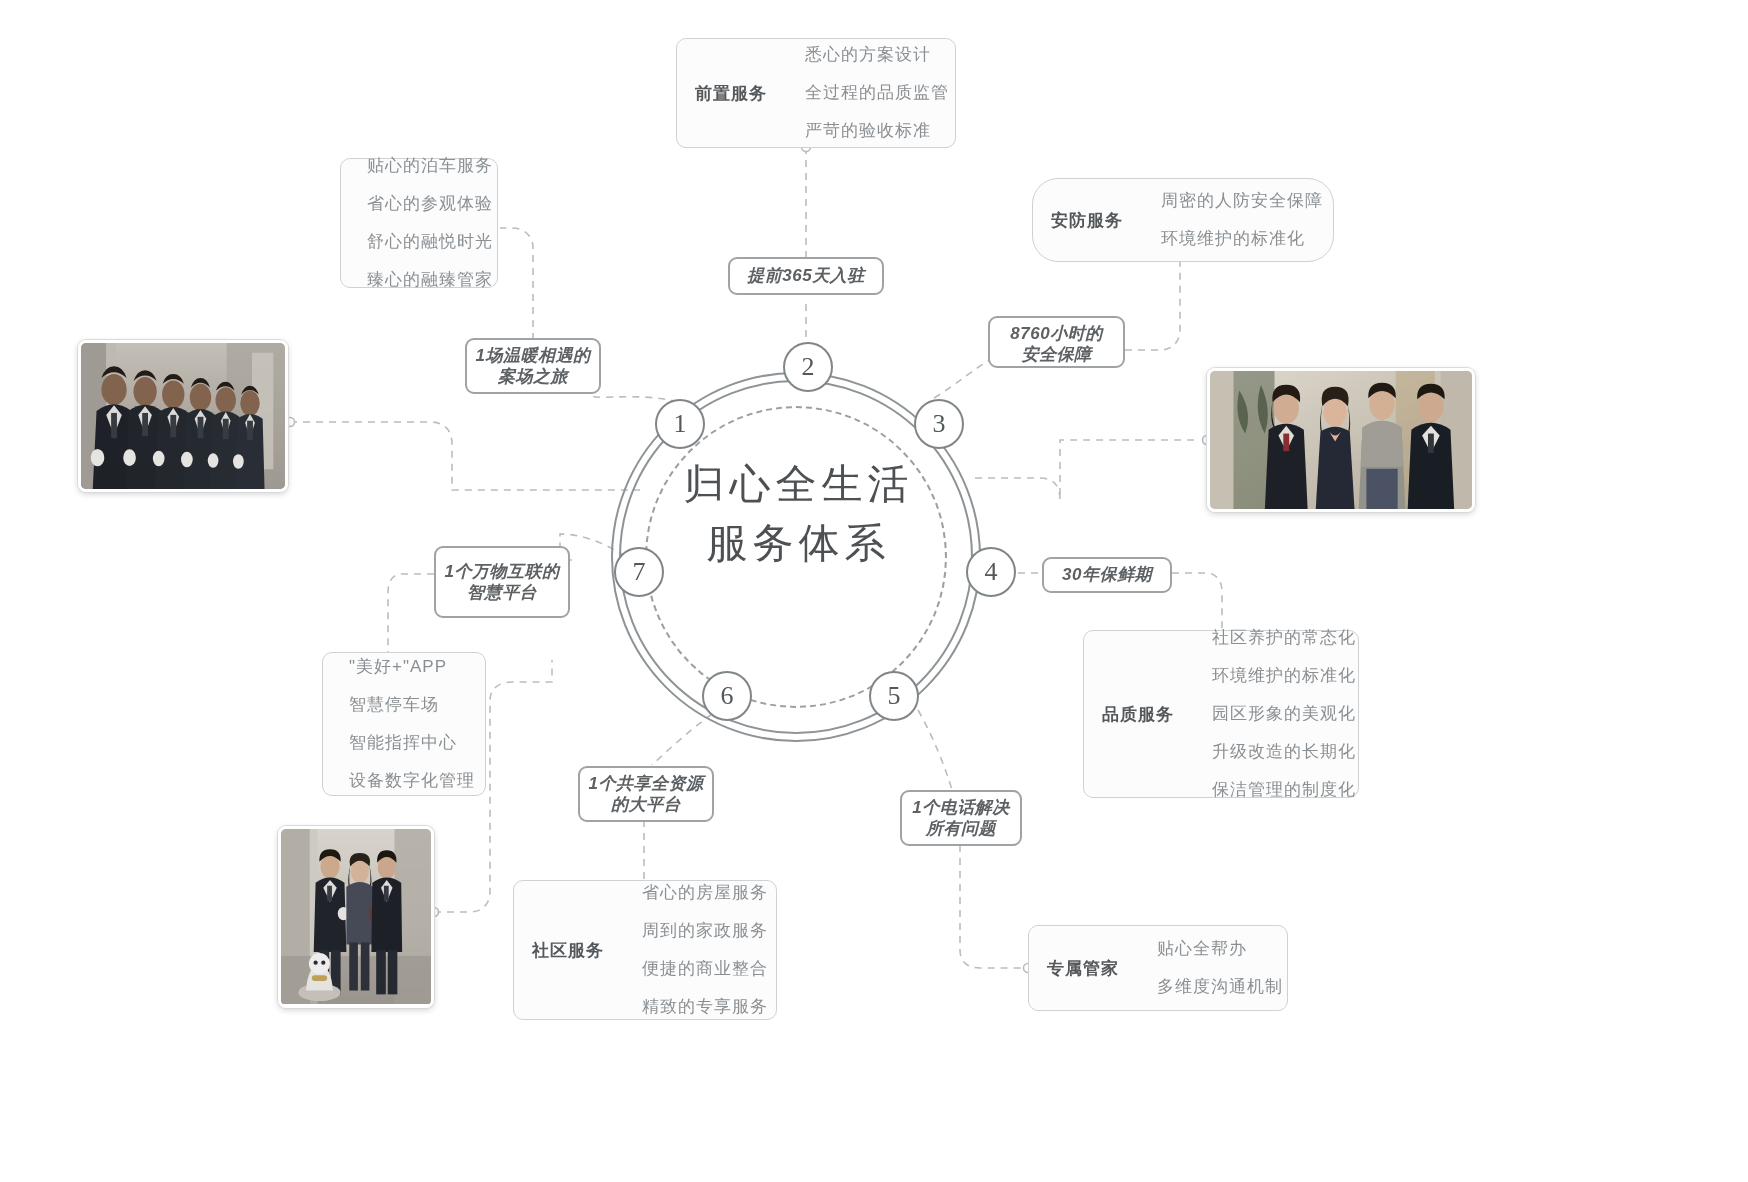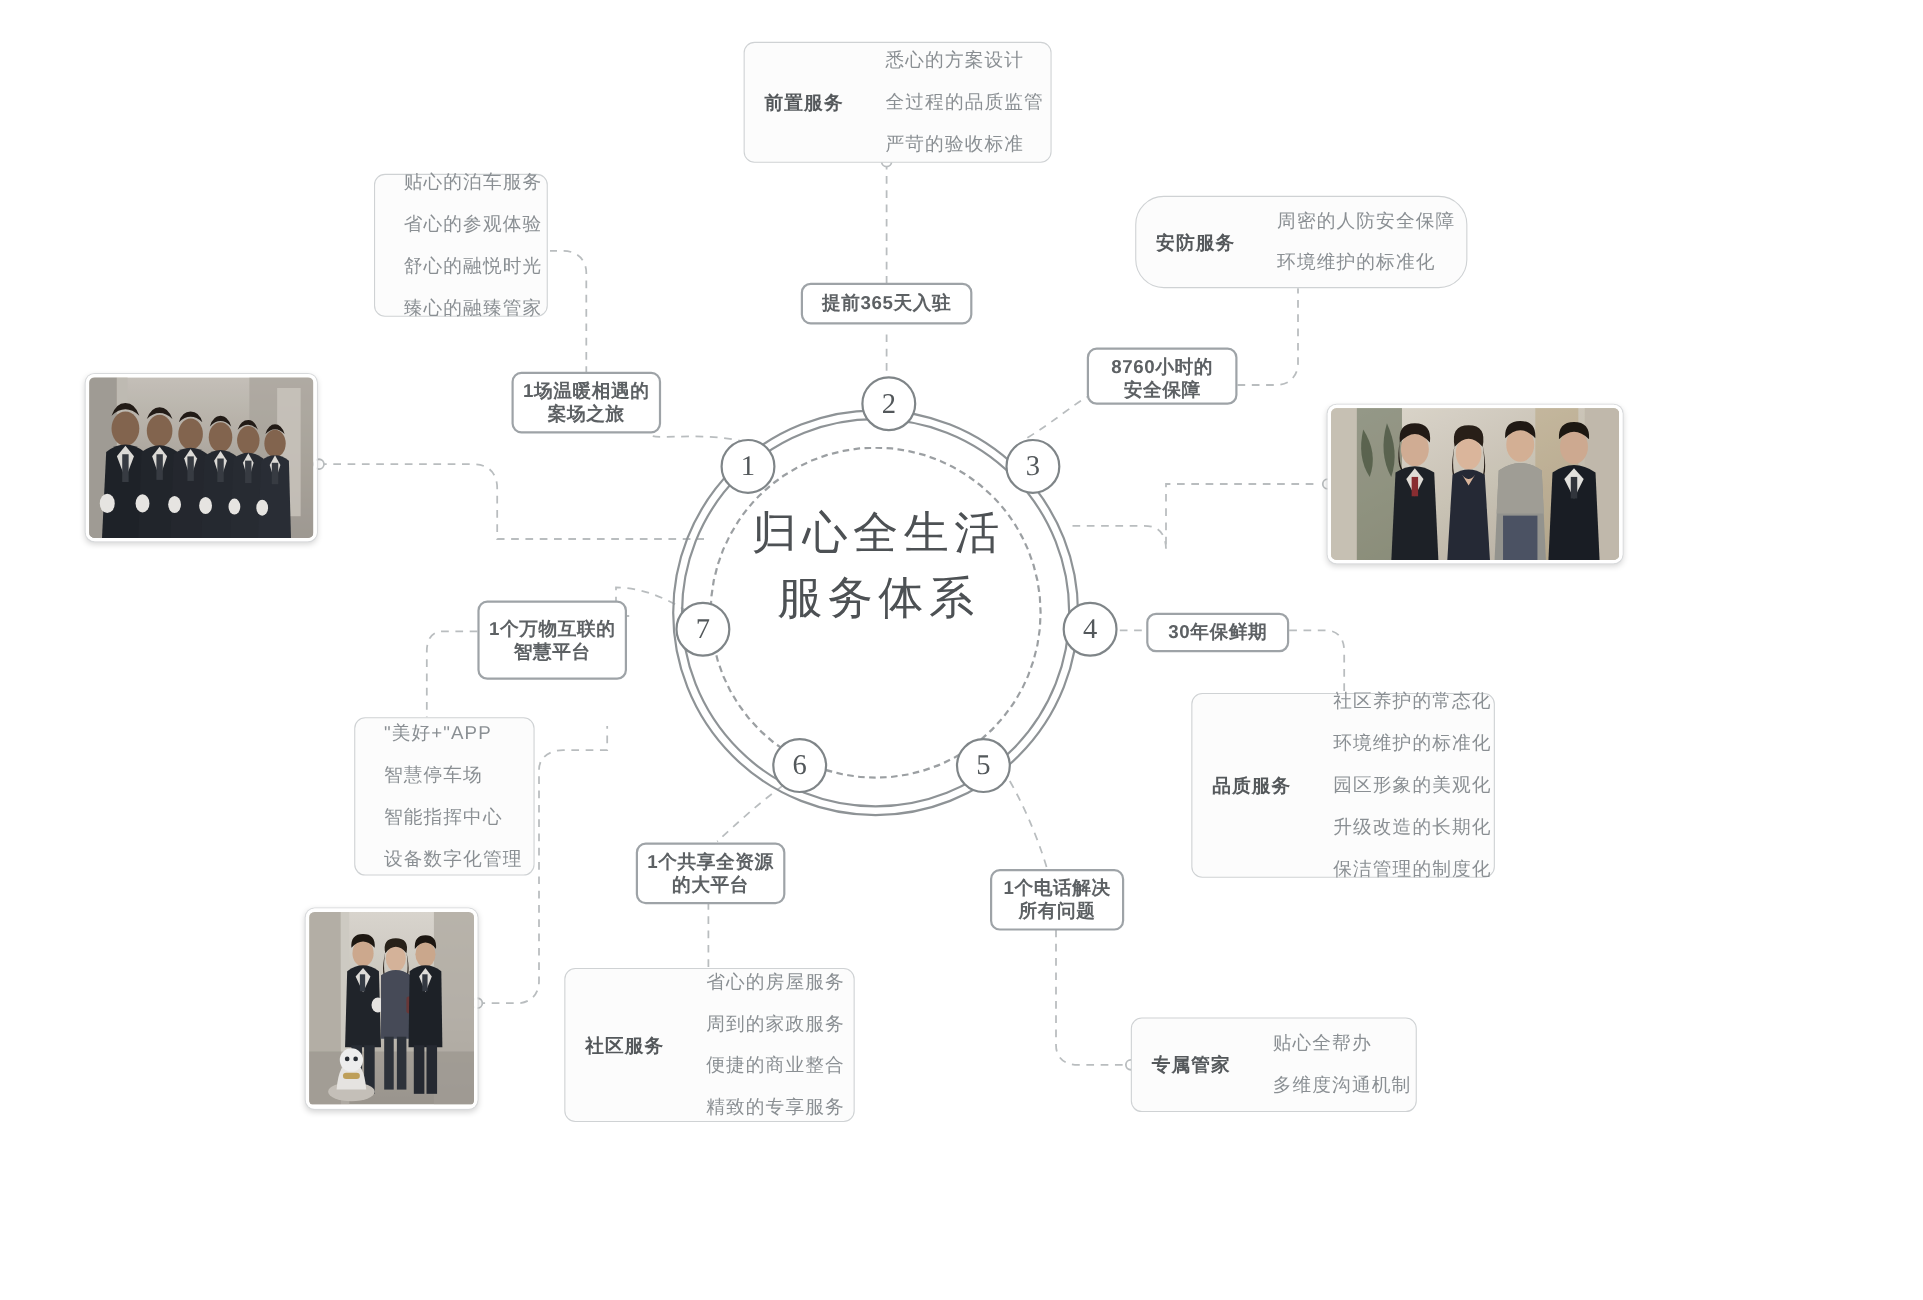--- a/index.html
+++ b/index.html
@@ -62,20 +62,21 @@
     border-radius:9px;
     display:flex;flex-direction:column;
     align-items:center;justify-content:center;
     padding:5px 12px;
     color:#5d6164;
     font-size:17px;
     font-weight:bold;
     letter-spacing:0.5px;
     line-height:1.25;
     white-space:nowrap;
+    font-style:italic;
   }
 
   
   .photo{
     position:absolute;
     box-sizing:border-box;
     border:3px solid #ffffff;
     border-radius:8px;
     box-shadow:0 0 0 1px #d8dadc, 0 2px 6px rgba(0,0,0,.18);
     overflow:hidden;

